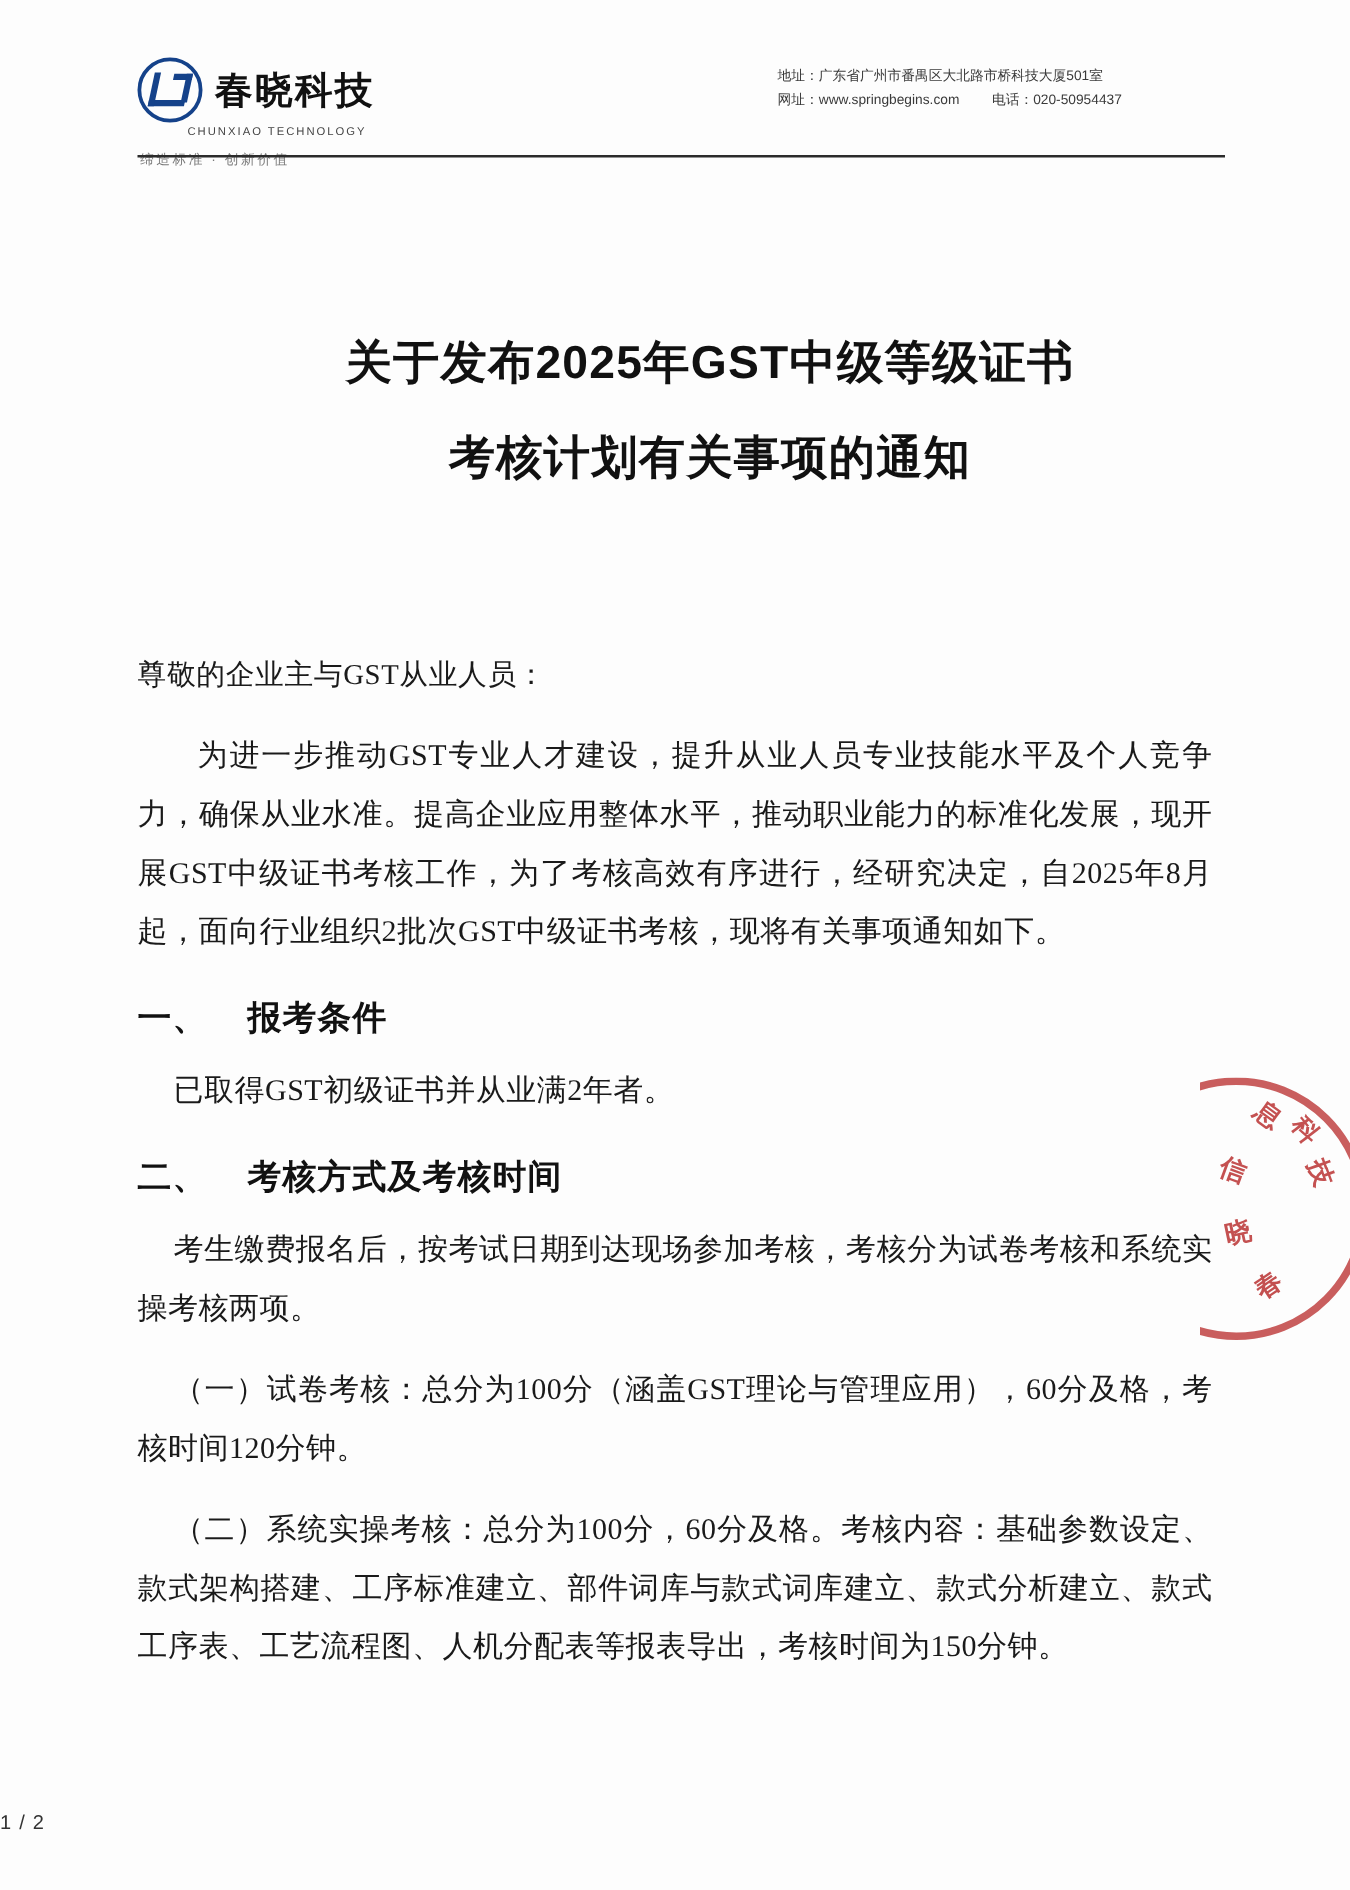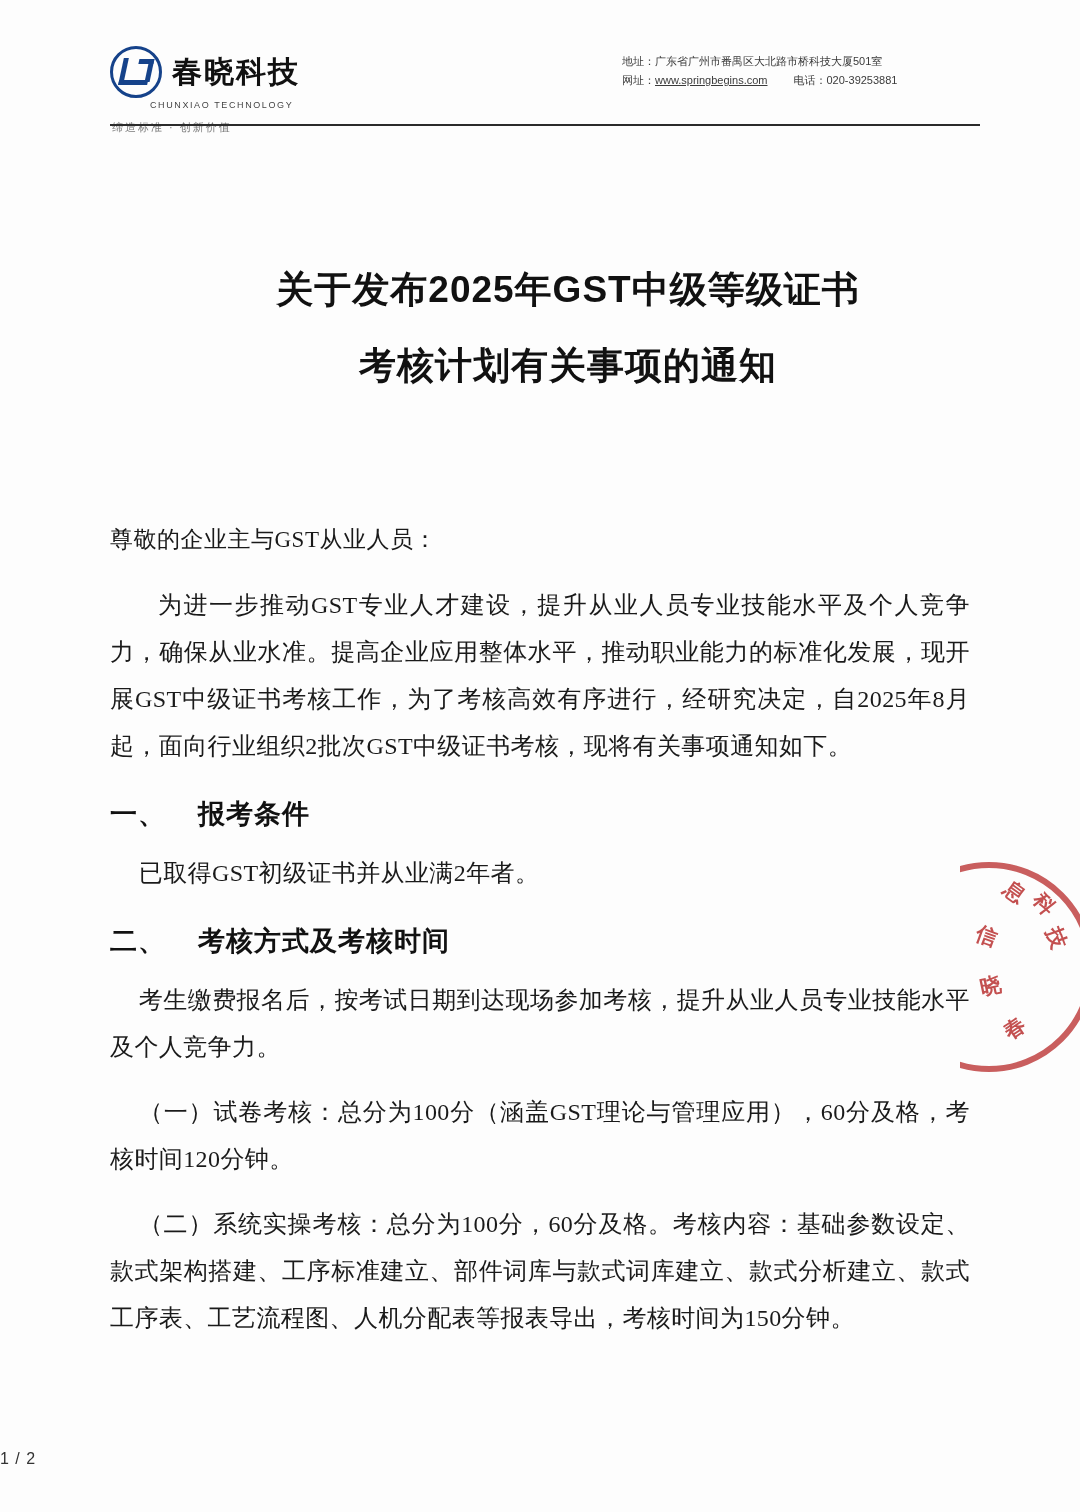--- a/index.html
+++ b/index.html
@@ -107,21 +107,20 @@
     font-family: "Liberation Sans", sans-serif;
     font-size: 11px;
     line-height: 19px;
     color: #3a3a3a;
   }
   .contact-line2 {
     display: flex;
     gap: 26px;
   }
   .contact-url {
-    text-decoration: underline;
     color: #3a3a3a;
   }
 
   .header-rule {
     position: absolute;
     left: 110px;
     top: 96px;
     width: 870px;
     height: 2px;
     background: #2b2b2b;
@@ -253,21 +252,21 @@
       <div class="logo-en">CHUNXIAO TECHNOLOGY</div>
       <div class="logo-slogan">缔造标准 · 创新价值</div>
     </div>
 
     <div class="contact-block">
       <div>
         <span>地址：</span><span>广东省广州市番禺区大北路市桥科技大厦501室</span>
       </div>
       <div class="contact-line2">
         <span><span>网址：</span><span class="contact-url">www.springbegins.com</span></span>
-        <span><span>电话：</span><span>020-39253881</span></span>
+        <span><span>电话：</span><span>020-50954437</span></span>
       </div>
     </div>
 
     <div class="header-rule"></div>
   </div>
 
   <div class="doc-title">
     <div>关于发布2025年GST中级等级证书</div>
     <div>考核计划有关事项的通知</div>
   </div>
@@ -281,21 +280,21 @@
     <div class="section-heading">
       <span class="num">一、</span>
       <span class="txt">报考条件</span>
     </div>
     <p class="para sub">已取得GST初级证书并从业满2年者。</p>
 
     <div class="section-heading">
       <span class="num">二、</span>
       <span class="txt">考核方式及考核时间</span>
     </div>
-    <p class="para sub">考生缴费报名后，按考试日期到达现场参加考核，提升从业人员专业技能水平及个人竞争力。</p>
+    <p class="para sub">考生缴费报名后，按考试日期到达现场参加考核，考核分为试卷考核和系统实操考核两项。</p>
     <p class="para sub">（一）试卷考核：总分为100分（涵盖GST理论与管理应用），60分及格，考核时间120分钟。</p>
     <p class="para sub">（二）系统实操考核：总分为100分，60分及格。考核内容：基础参数设定、款式架构搭建、工序标准建立、部件词库与款式词库建立、款式分析建立、款式工序表、工艺流程图、人机分配表等报表导出，考核时间为150分钟。</p>
   </div>
 
   <div class="seal-clip">
     <div class="seal">
       <div class="seal-ring"></div>
       <div class="seal-text">
         <span class="seal-char" style="left:150px; top:28px; transform:rotate(52deg);">科</span>
         <span class="seal-char" style="left:162px; top:62px; transform:rotate(70deg);">技</span>

